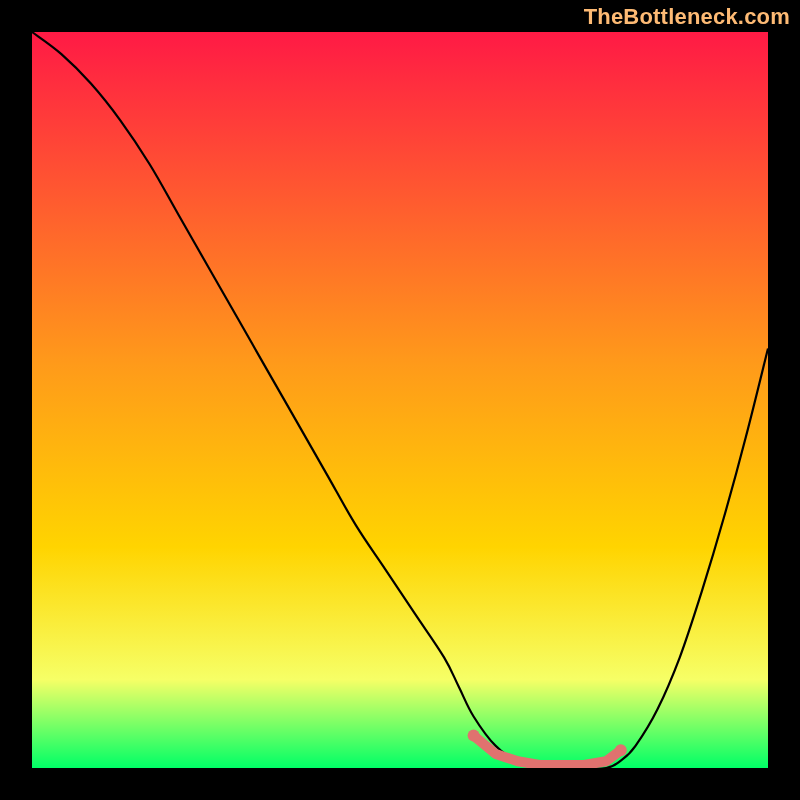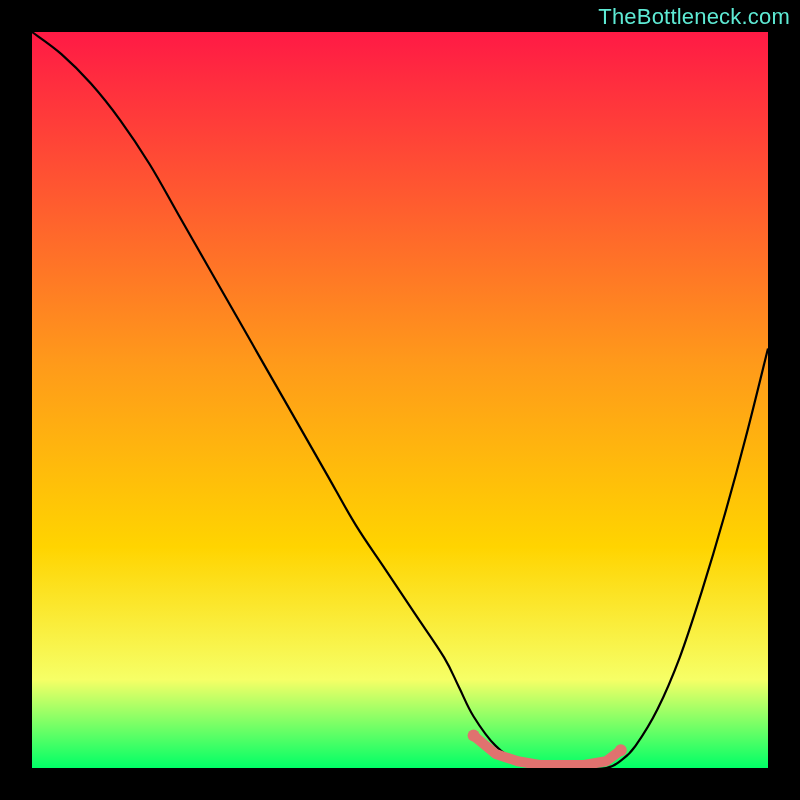--- a/index.html
+++ b/index.html
@@ -14,23 +14,23 @@
   .frame {
     position: relative;
     width: 800px;
     height: 800px;
     background: #000;
   }
   .watermark {
     position: absolute;
     top: 4px;
     right: 10px;
-    color: #5eead4;
+    color: #fdba74;
     font-size: 22px;
-    font-weight: 400;
+    font-weight: 700;
     letter-spacing: 0.2px;
     z-index: 10;
   }
   .plot-area {
     position: absolute;
     left: 32px;
     top: 32px;
     width: 736px;
     height: 736px;
     overflow: hidden;

